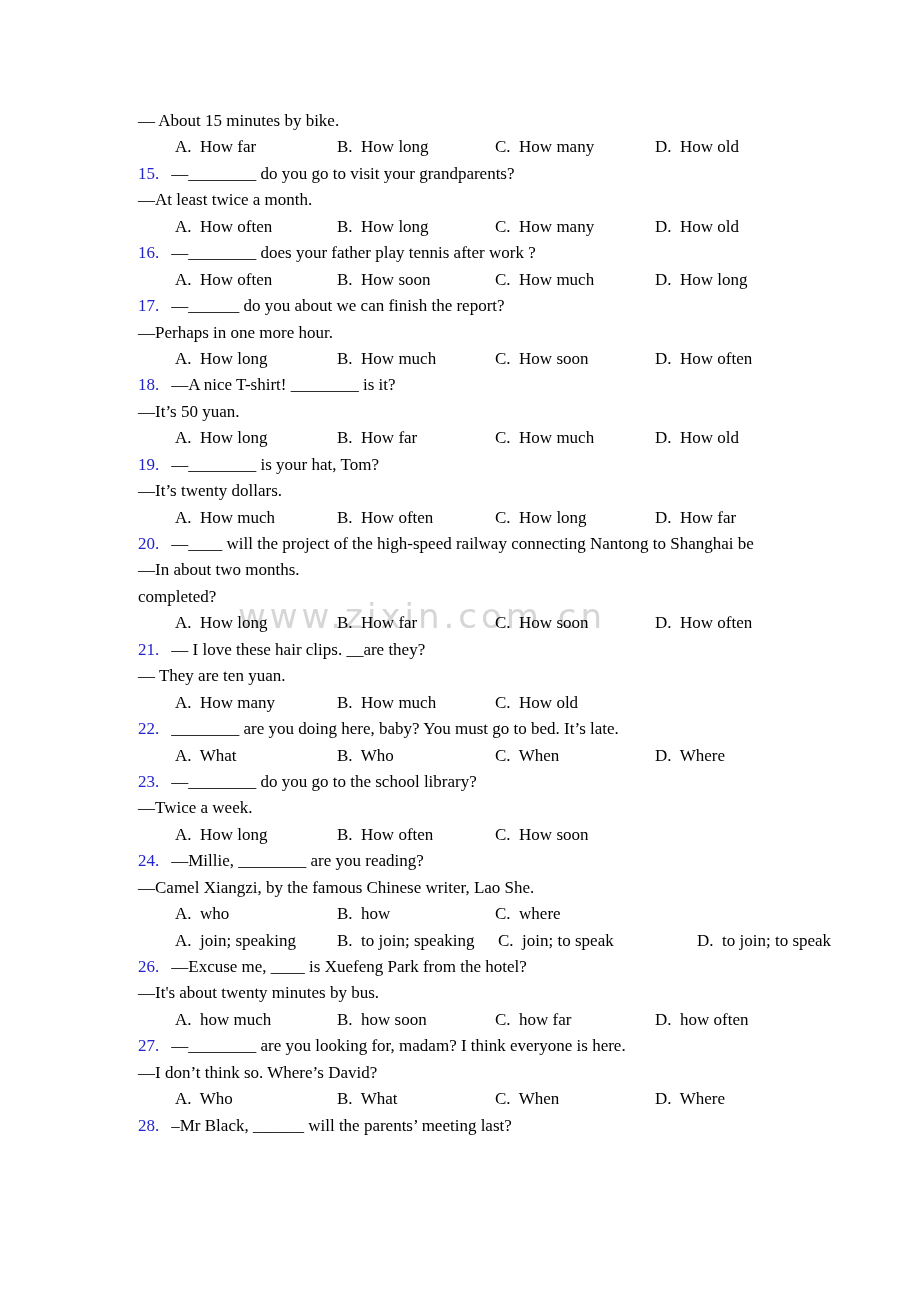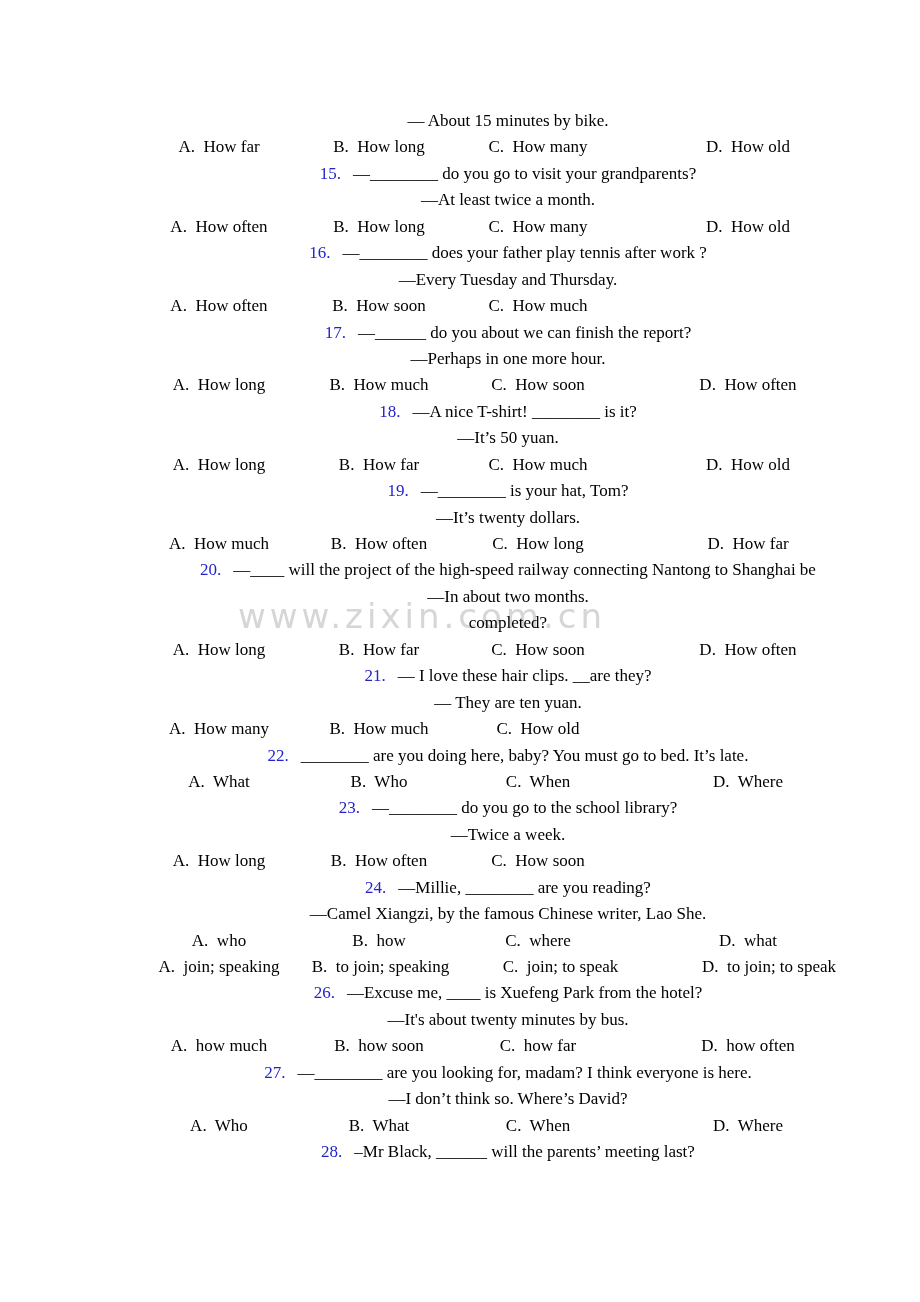--- a/index.html
+++ b/index.html
@@ -33,52 +33,51 @@
     position: absolute;
     left: 138px;
     top: 108px;
     width: 740px;
     z-index: 1;
   }
   .line {
     height: 26.45px;
     line-height: 26.45px;
     white-space: pre;
-    text-align: center;
   }
   .num {
     color: var(--num-color, #2323cc);
     margin-right: 12px;
     margin-top: 45px;
   }
   .opts {
     display: grid;
     grid-template-columns: 162px 158px 160px auto;
   }
   .opts.wide-d {
     grid-template-columns: 162px 161px 199px auto;
   }
   .opt {
     white-space: pre;
+    margin-left: 37px;
   }
 </style>
 </head>
 <body>
 
 <div class="page">
   <div class="watermark">www.zixin.com.cn</div>
   <div class="content" id="content">
       <div class="line"><span class="txt">— About 15 minutes by bike.</span></div>
       <div class="line opts"><span class="opt">A.  How far</span><span class="opt">B.  How long</span><span class="opt">C.  How many</span><span class="opt">D.  How old</span></div>
       <div class="line"><span class="num">15.</span><span class="txt">—________ do you go to visit your grandparents?</span></div>
       <div class="line"><span class="txt">—At least twice a month.</span></div>
       <div class="line opts"><span class="opt">A.  How often</span><span class="opt">B.  How long</span><span class="opt">C.  How many</span><span class="opt">D.  How old</span></div>
       <div class="line"><span class="num">16.</span><span class="txt">—________ does your father play tennis after work ?</span></div>
-      <div class="line"><span class="txt">—Every Tuesday and Thursday.</span></div>
-      <div class="line opts"><span class="opt">A.  How often</span><span class="opt">B.  How soon</span><span class="opt">C.  How much</span></div>
+      <div class="line opts"><span class="opt">A.  How often</span><span class="opt">B.  How soon</span><span class="opt">C.  How much</span><span class="opt">D.  How long</span></div>
       <div class="line"><span class="num">17.</span><span class="txt">—______ do you about we can finish the report?</span></div>
       <div class="line"><span class="txt">—Perhaps in one more hour.</span></div>
       <div class="line opts"><span class="opt">A.  How long</span><span class="opt">B.  How much</span><span class="opt">C.  How soon</span><span class="opt">D.  How often</span></div>
       <div class="line"><span class="num">18.</span><span class="txt">—A nice T-shirt! ________ is it?</span></div>
       <div class="line"><span class="txt">—It’s 50 yuan.</span></div>
       <div class="line opts"><span class="opt">A.  How long</span><span class="opt">B.  How far</span><span class="opt">C.  How much</span><span class="opt">D.  How old</span></div>
       <div class="line"><span class="num">19.</span><span class="txt">—________ is your hat, Tom?</span></div>
       <div class="line"><span class="txt">—It’s twenty dollars.</span></div>
       <div class="line opts"><span class="opt">A.  How much</span><span class="opt">B.  How often</span><span class="opt">C.  How long</span><span class="opt">D.  How far</span></div>
       <div class="line"><span class="num">20.</span><span class="txt">—____ will the project of the high-speed railway connecting Nantong to Shanghai be</span></div>
@@ -88,21 +87,21 @@
       <div class="line"><span class="num">21.</span><span class="txt">— I love these hair clips. __are they?</span></div>
       <div class="line"><span class="txt">— They are ten yuan.</span></div>
       <div class="line opts"><span class="opt">A.  How many</span><span class="opt">B.  How much</span><span class="opt">C.  How old</span></div>
       <div class="line"><span class="num">22.</span><span class="txt">________ are you doing here, baby? You must go to bed. It’s late.</span></div>
       <div class="line opts"><span class="opt">A.  What</span><span class="opt">B.  Who</span><span class="opt">C.  When</span><span class="opt">D.  Where</span></div>
       <div class="line"><span class="num">23.</span><span class="txt">—________ do you go to the school library?</span></div>
       <div class="line"><span class="txt">—Twice a week.</span></div>
       <div class="line opts"><span class="opt">A.  How long</span><span class="opt">B.  How often</span><span class="opt">C.  How soon</span></div>
       <div class="line"><span class="num">24.</span><span class="txt">—Millie, ________ are you reading?</span></div>
       <div class="line"><span class="txt">—Camel Xiangzi, by the famous Chinese writer, Lao She.</span></div>
-      <div class="line opts"><span class="opt">A.  who</span><span class="opt">B.  how</span><span class="opt">C.  where</span><span class="opt">D.  what</span></div>
+      <div class="line opts"><span class="opt">A.  who</span><span class="opt">B.  how</span><span class="opt">C.  where</span></div>
       <div class="line opts wide-d"><span class="opt">A.  join; speaking</span><span class="opt">B.  to join; speaking</span><span class="opt">C.  join; to speak</span><span class="opt">D.  to join; to speak</span></div>
       <div class="line"><span class="num">26.</span><span class="txt">—Excuse me, ____ is Xuefeng Park from the hotel?</span></div>
       <div class="line"><span class="txt">—It's about twenty minutes by bus.</span></div>
       <div class="line opts"><span class="opt">A.  how much</span><span class="opt">B.  how soon</span><span class="opt">C.  how far</span><span class="opt">D.  how often</span></div>
       <div class="line"><span class="num">27.</span><span class="txt">—________ are you looking for, madam? I think everyone is here.</span></div>
       <div class="line"><span class="txt">—I don’t think so. Where’s David?</span></div>
       <div class="line opts"><span class="opt">A.  Who</span><span class="opt">B.  What</span><span class="opt">C.  When</span><span class="opt">D.  Where</span></div>
       <div class="line"><span class="num">28.</span><span class="txt">–Mr Black, ______ will the parents’ meeting last?</span></div>
     </div>
 </div>

